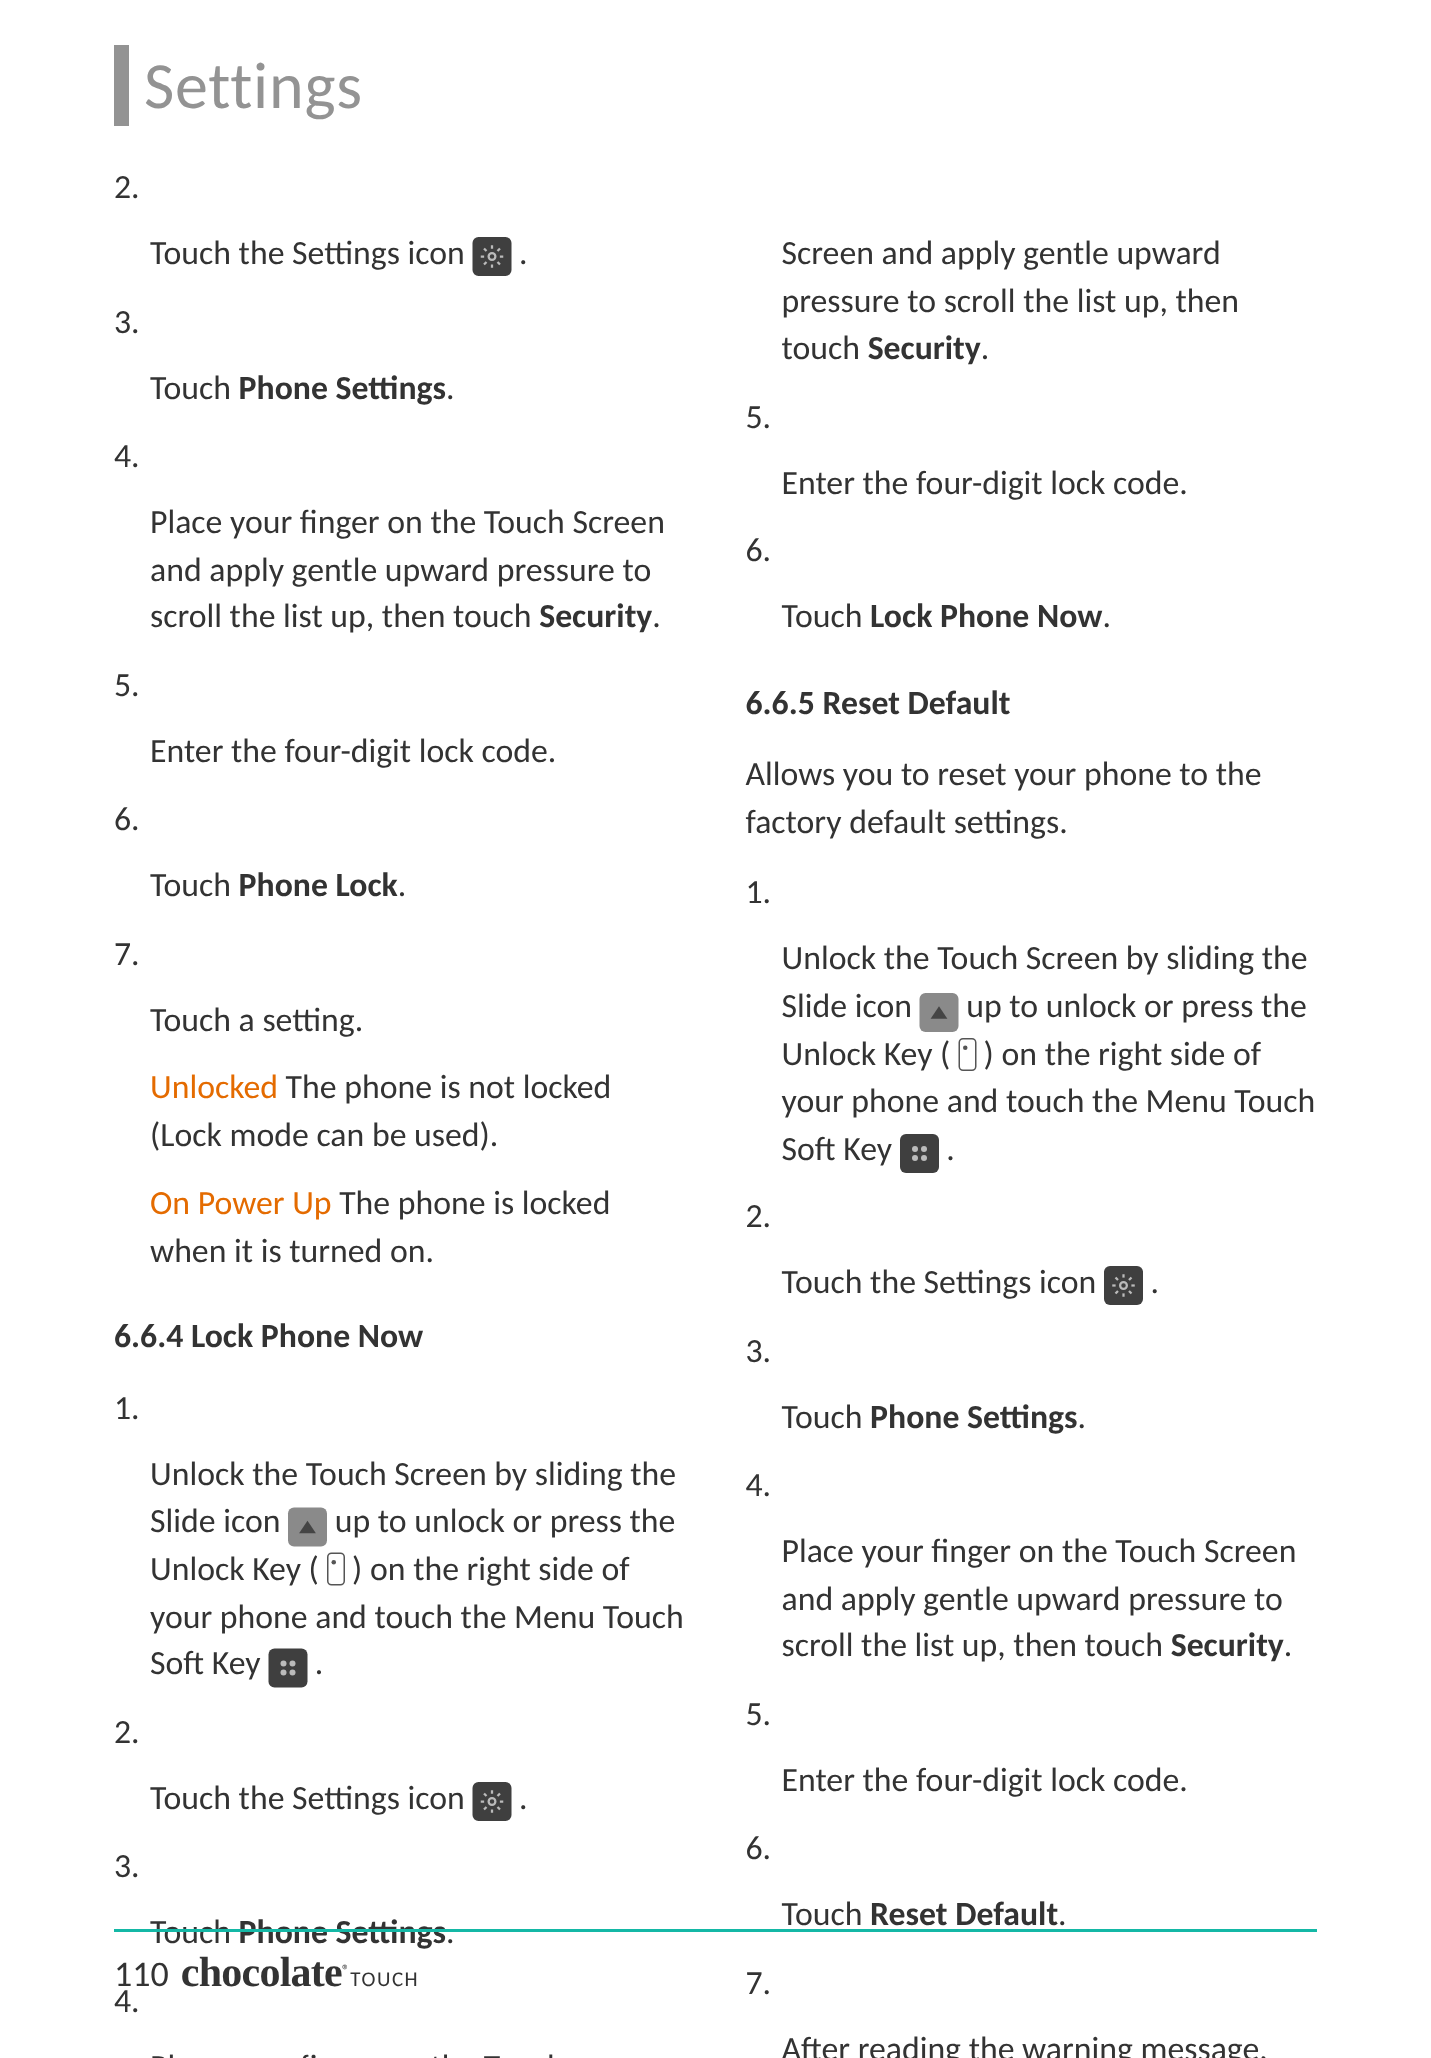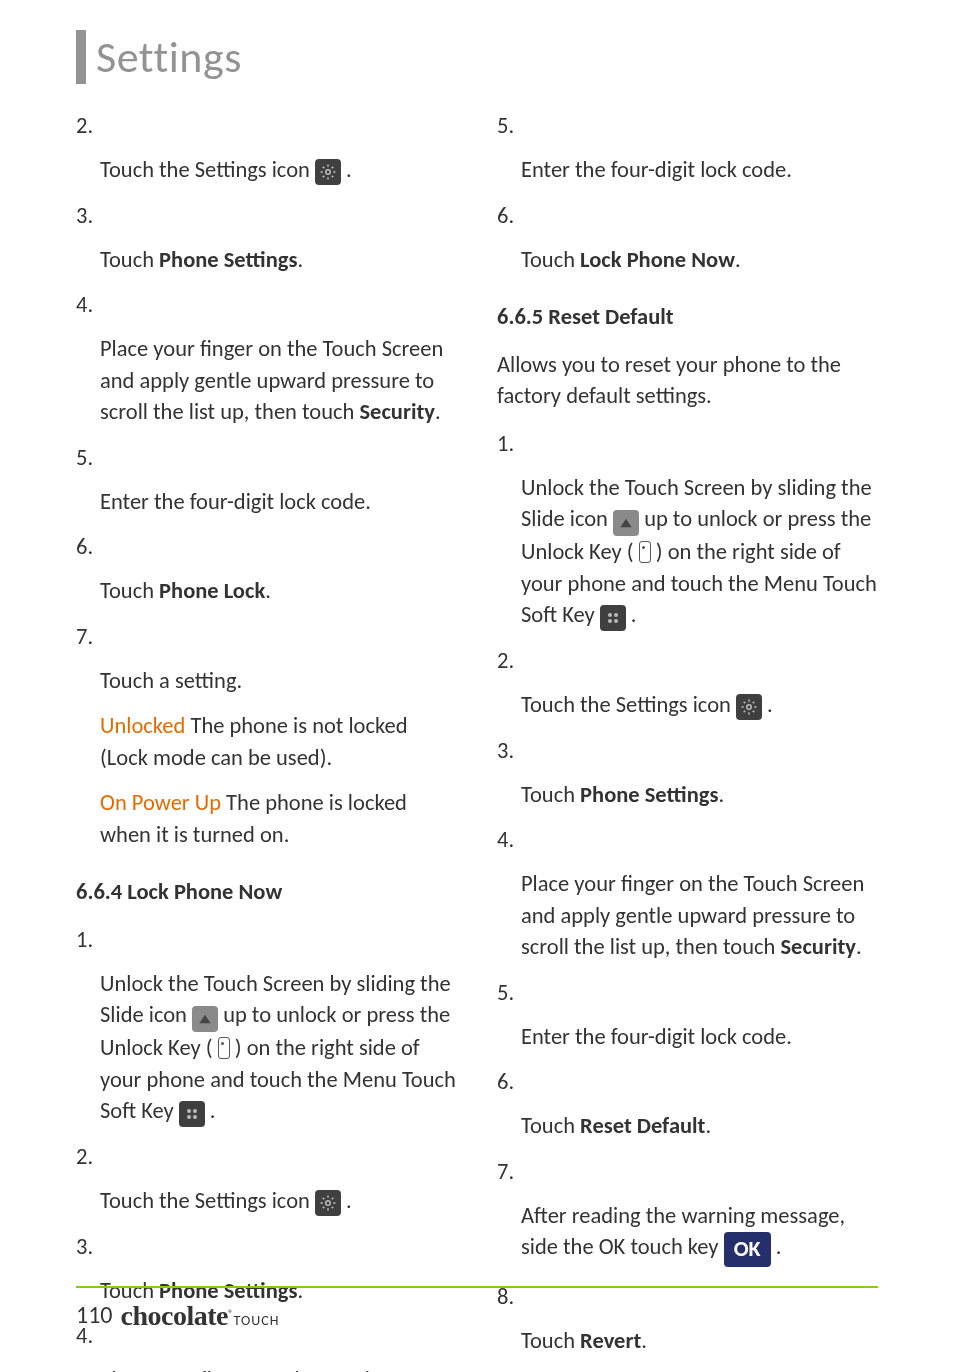--- a/index.html
+++ b/index.html
@@ -113,26 +113,26 @@
     top:4px; left:2px;
     width:3px; height:3px;
     background:#555;
     border-radius:50%;
   }
   .footer {
     position: absolute;
     bottom: 40px;
     left: 76px;
     right: 76px;
-    border-top: 2px solid #84cc16;
+    border-top: 2px solid #14b8a6;
     padding-top: 12px;
     font-size: 20px;
     color: #333;
     display: flex;
-    align-items: flex-start;
+    align-items: center;
     gap: 8px;
   }
   .footer .pnum {
     font-size: 24px;
   }
   .footer .brand {
     font-family: "Segoe Script", "Brush Script MT", cursive;
     font-size: 28px;
     font-weight: 600;
     letter-spacing: -0.5px;
@@ -276,20 +276,25 @@
 
       <div class="step">
         <div class="num">4.</div>
         <div class="txt">Place your finger on the Touch</div>
       </div>
 
     </div>
 
     <div class="col">
 
+      <div class="step" style="margin-left:24px;">
+        <div class="txt">
+          <span>Screen and apply gentle upward pressure to scroll the list up, then touch </span><strong>Security</strong><span>.</span>
+        </div>
+      </div>
 
       <div class="step">
         <div class="num">5.</div>
         <div class="txt">Enter the four-digit lock code.</div>
       </div>
 
       <div class="step">
         <div class="num">6.</div>
         <div class="txt">
           <span>Touch </span><strong>Lock Phone Now</strong><span>.</span>

